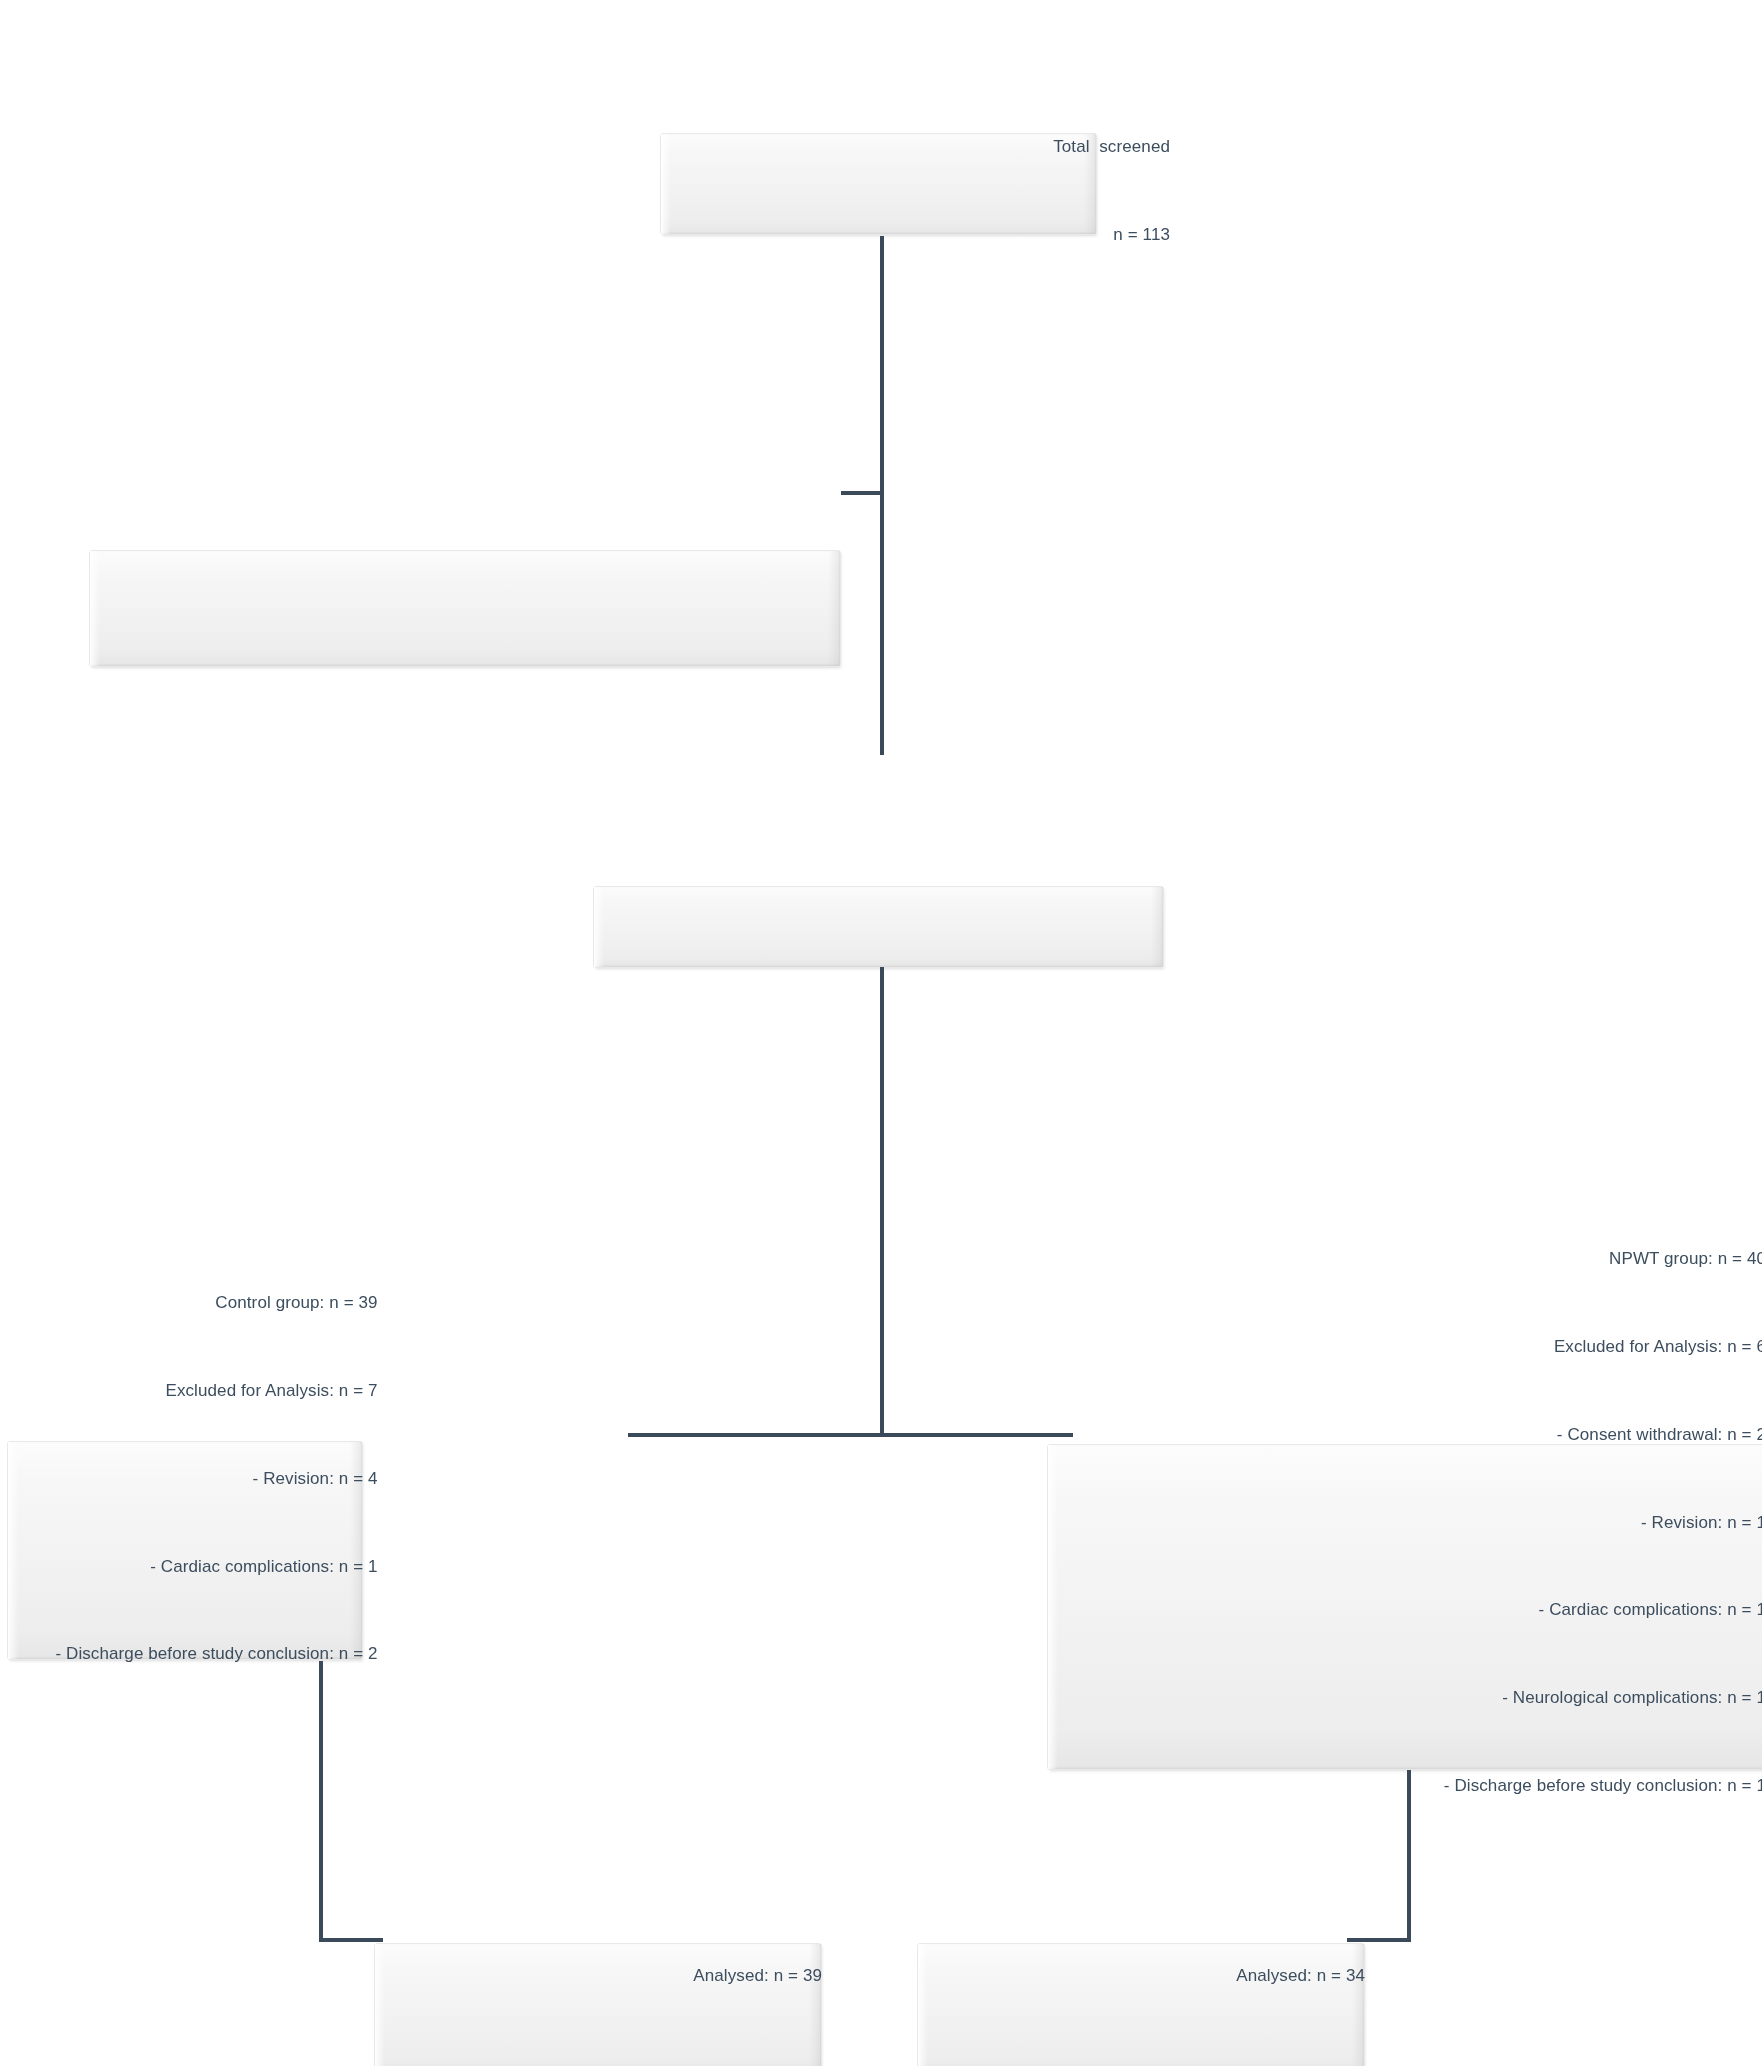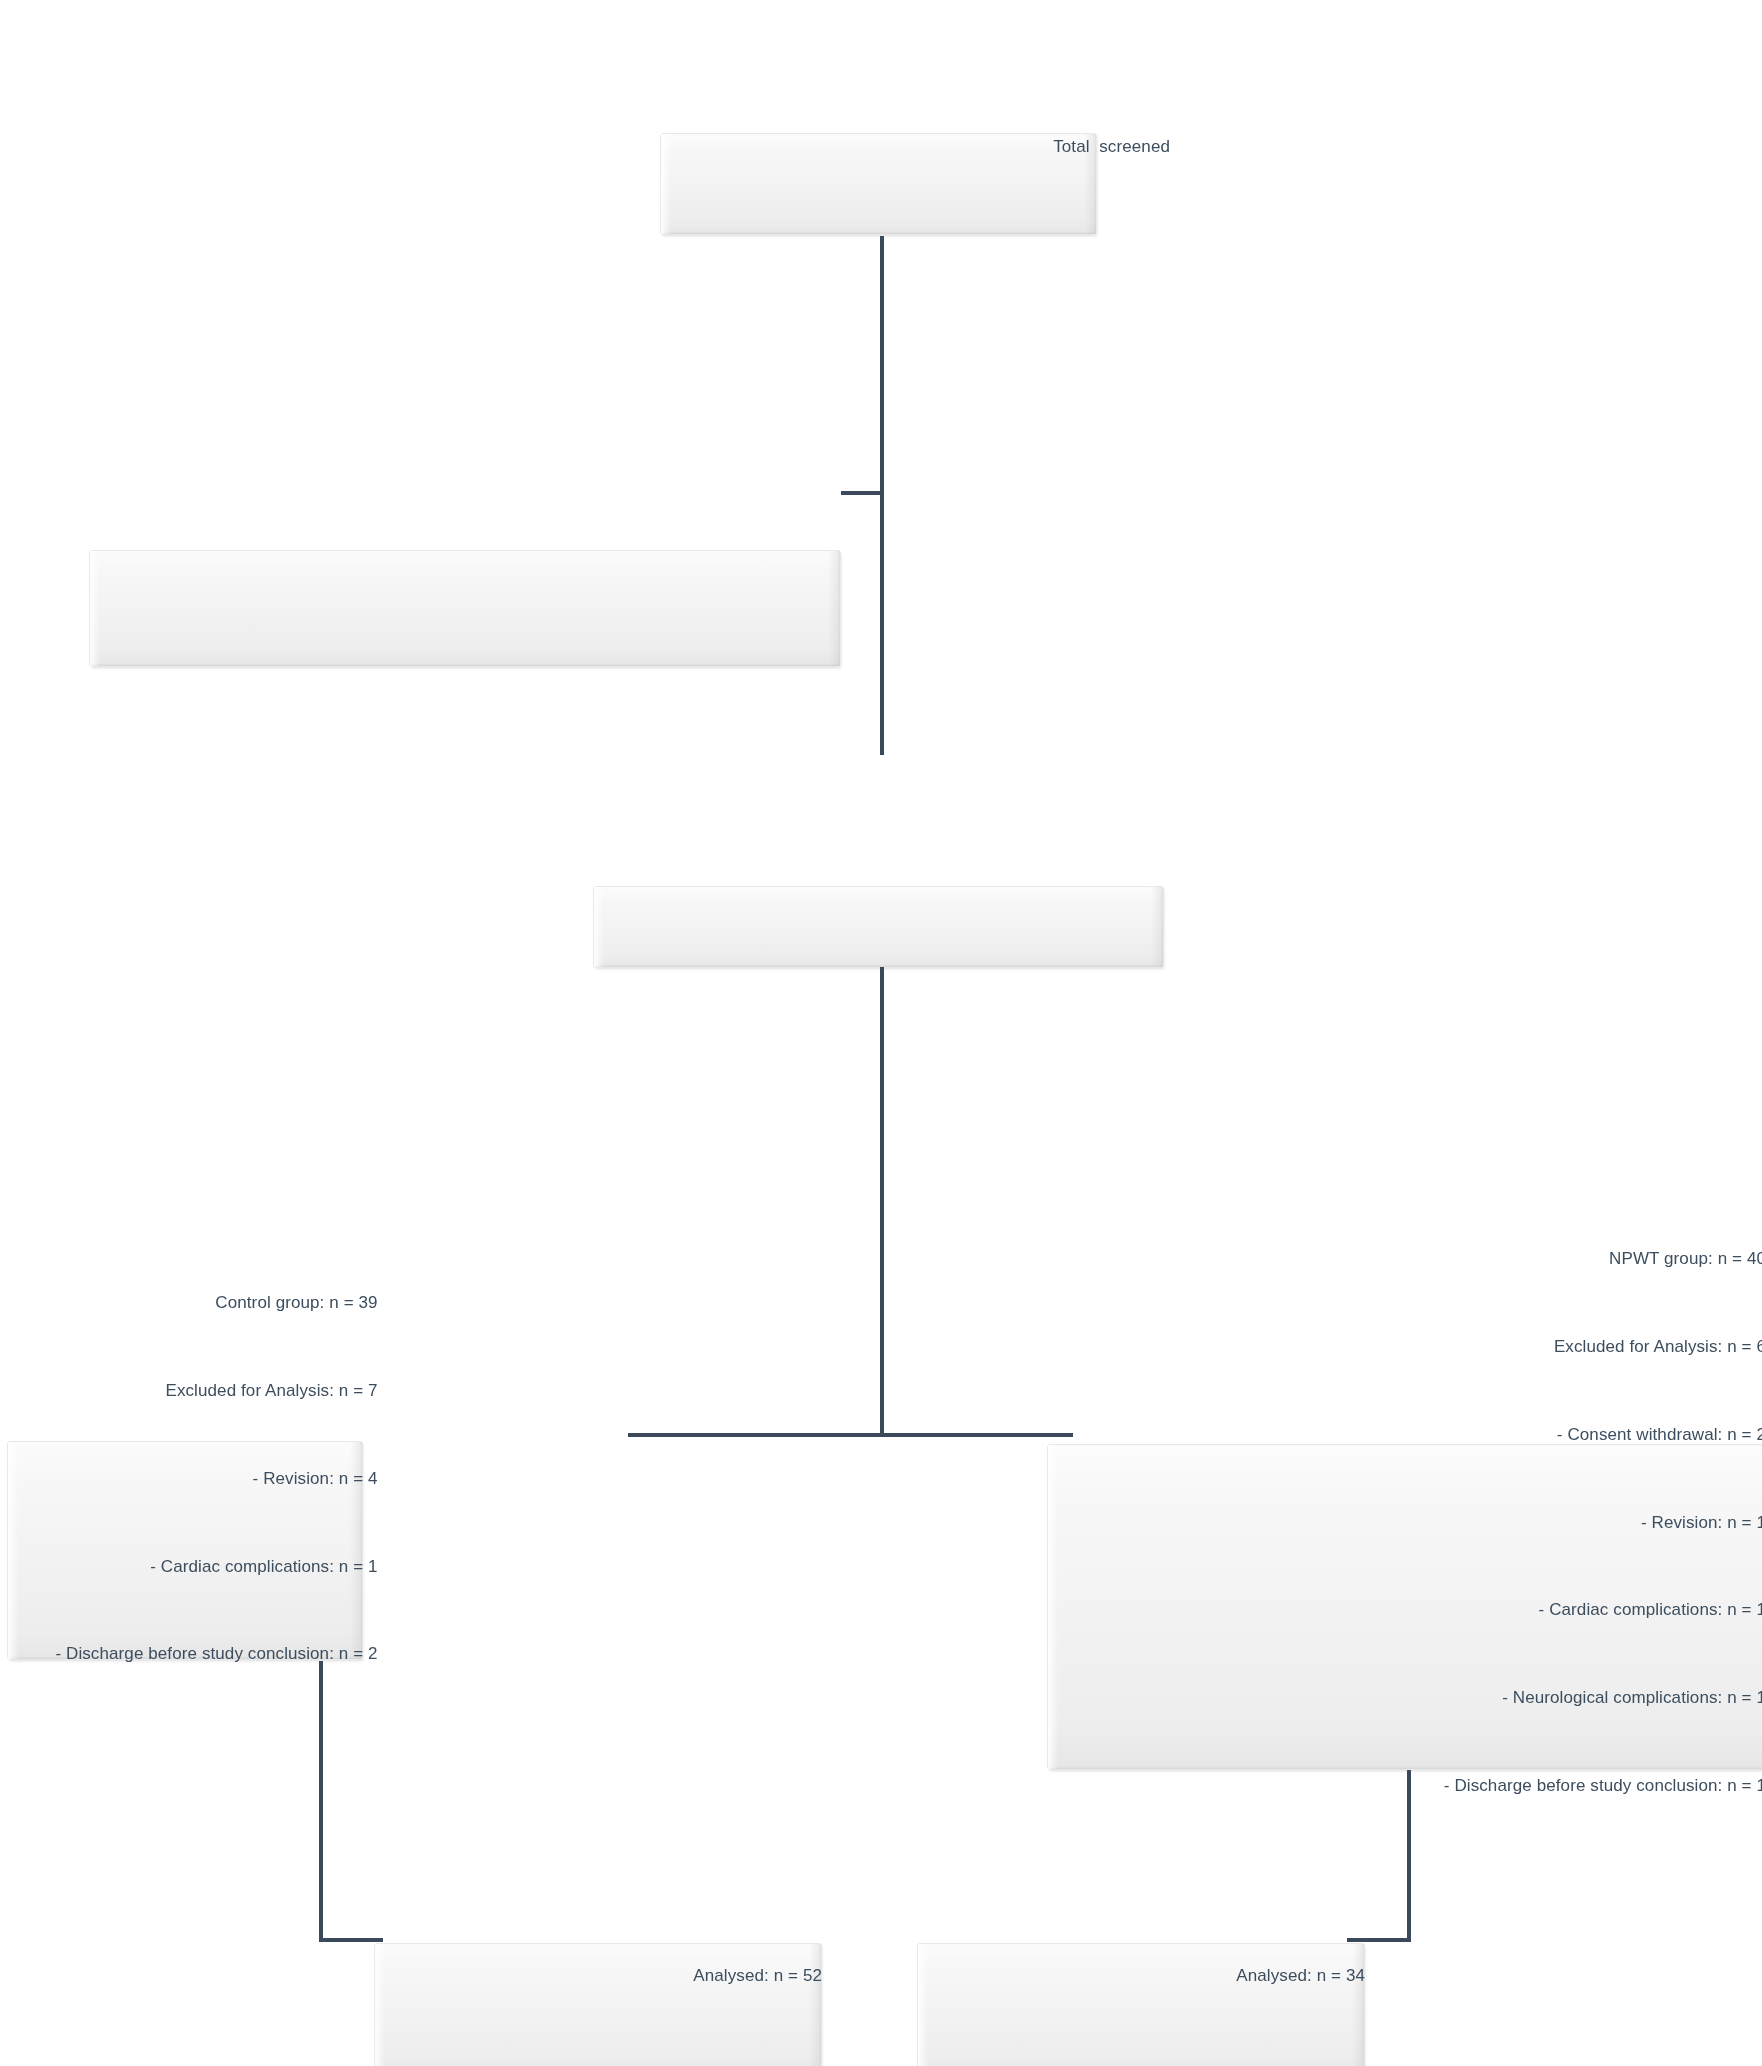--- a/index.html
+++ b/index.html
@@ -81,20 +81,21 @@
 </style>
 </head>
 <body>
 
 <div id="canvas">
 
   <div class="flowbox" style="left:660px; top:133px; width:437px; height:102px;"></div>
 
   <div class="txtblock" style="left:585px; top:74px; width:585px;">
     <span class="line">Total  screened</span>
+    <span class="line">n = 113</span>
   </div>
 
   <div class="vline" style="left:880px; top:236px; height:519px;"></div>
 
   <div class="hline" style="left:841px; top:491px; width:43px;"></div>
 
   <div class="flowbox" style="left:89px; top:550px; width:752px; height:117px;"></div>
 
 
   <div class="flowbox" style="left:593px; top:886px; width:571px; height:82px;"></div>
@@ -130,21 +131,21 @@
     
     
   </div>
 
   <div class="vline" style="left:1407px; top:1770px; height:172px;"></div>
   <div class="hline" style="left:1347px; top:1938px; width:64px;"></div>
 
   <div class="flowbox" style="left:374px; top:1943px; width:448px; height:133px;"></div>
 
   <div class="txtblock" style="left:374px; top:1903px; width:448px;">
-    <span class="line">Analysed: n = 52</span>
+    <span class="line">Analysed: n = 39</span>
   </div>
 
   <div class="flowbox" style="left:917px; top:1943px; width:448px; height:133px;"></div>
 
   <div class="txtblock" style="left:917px; top:1903px; width:448px;">
     <span class="line">Analysed: n = 34</span>
   </div>
 
 </div>
 

